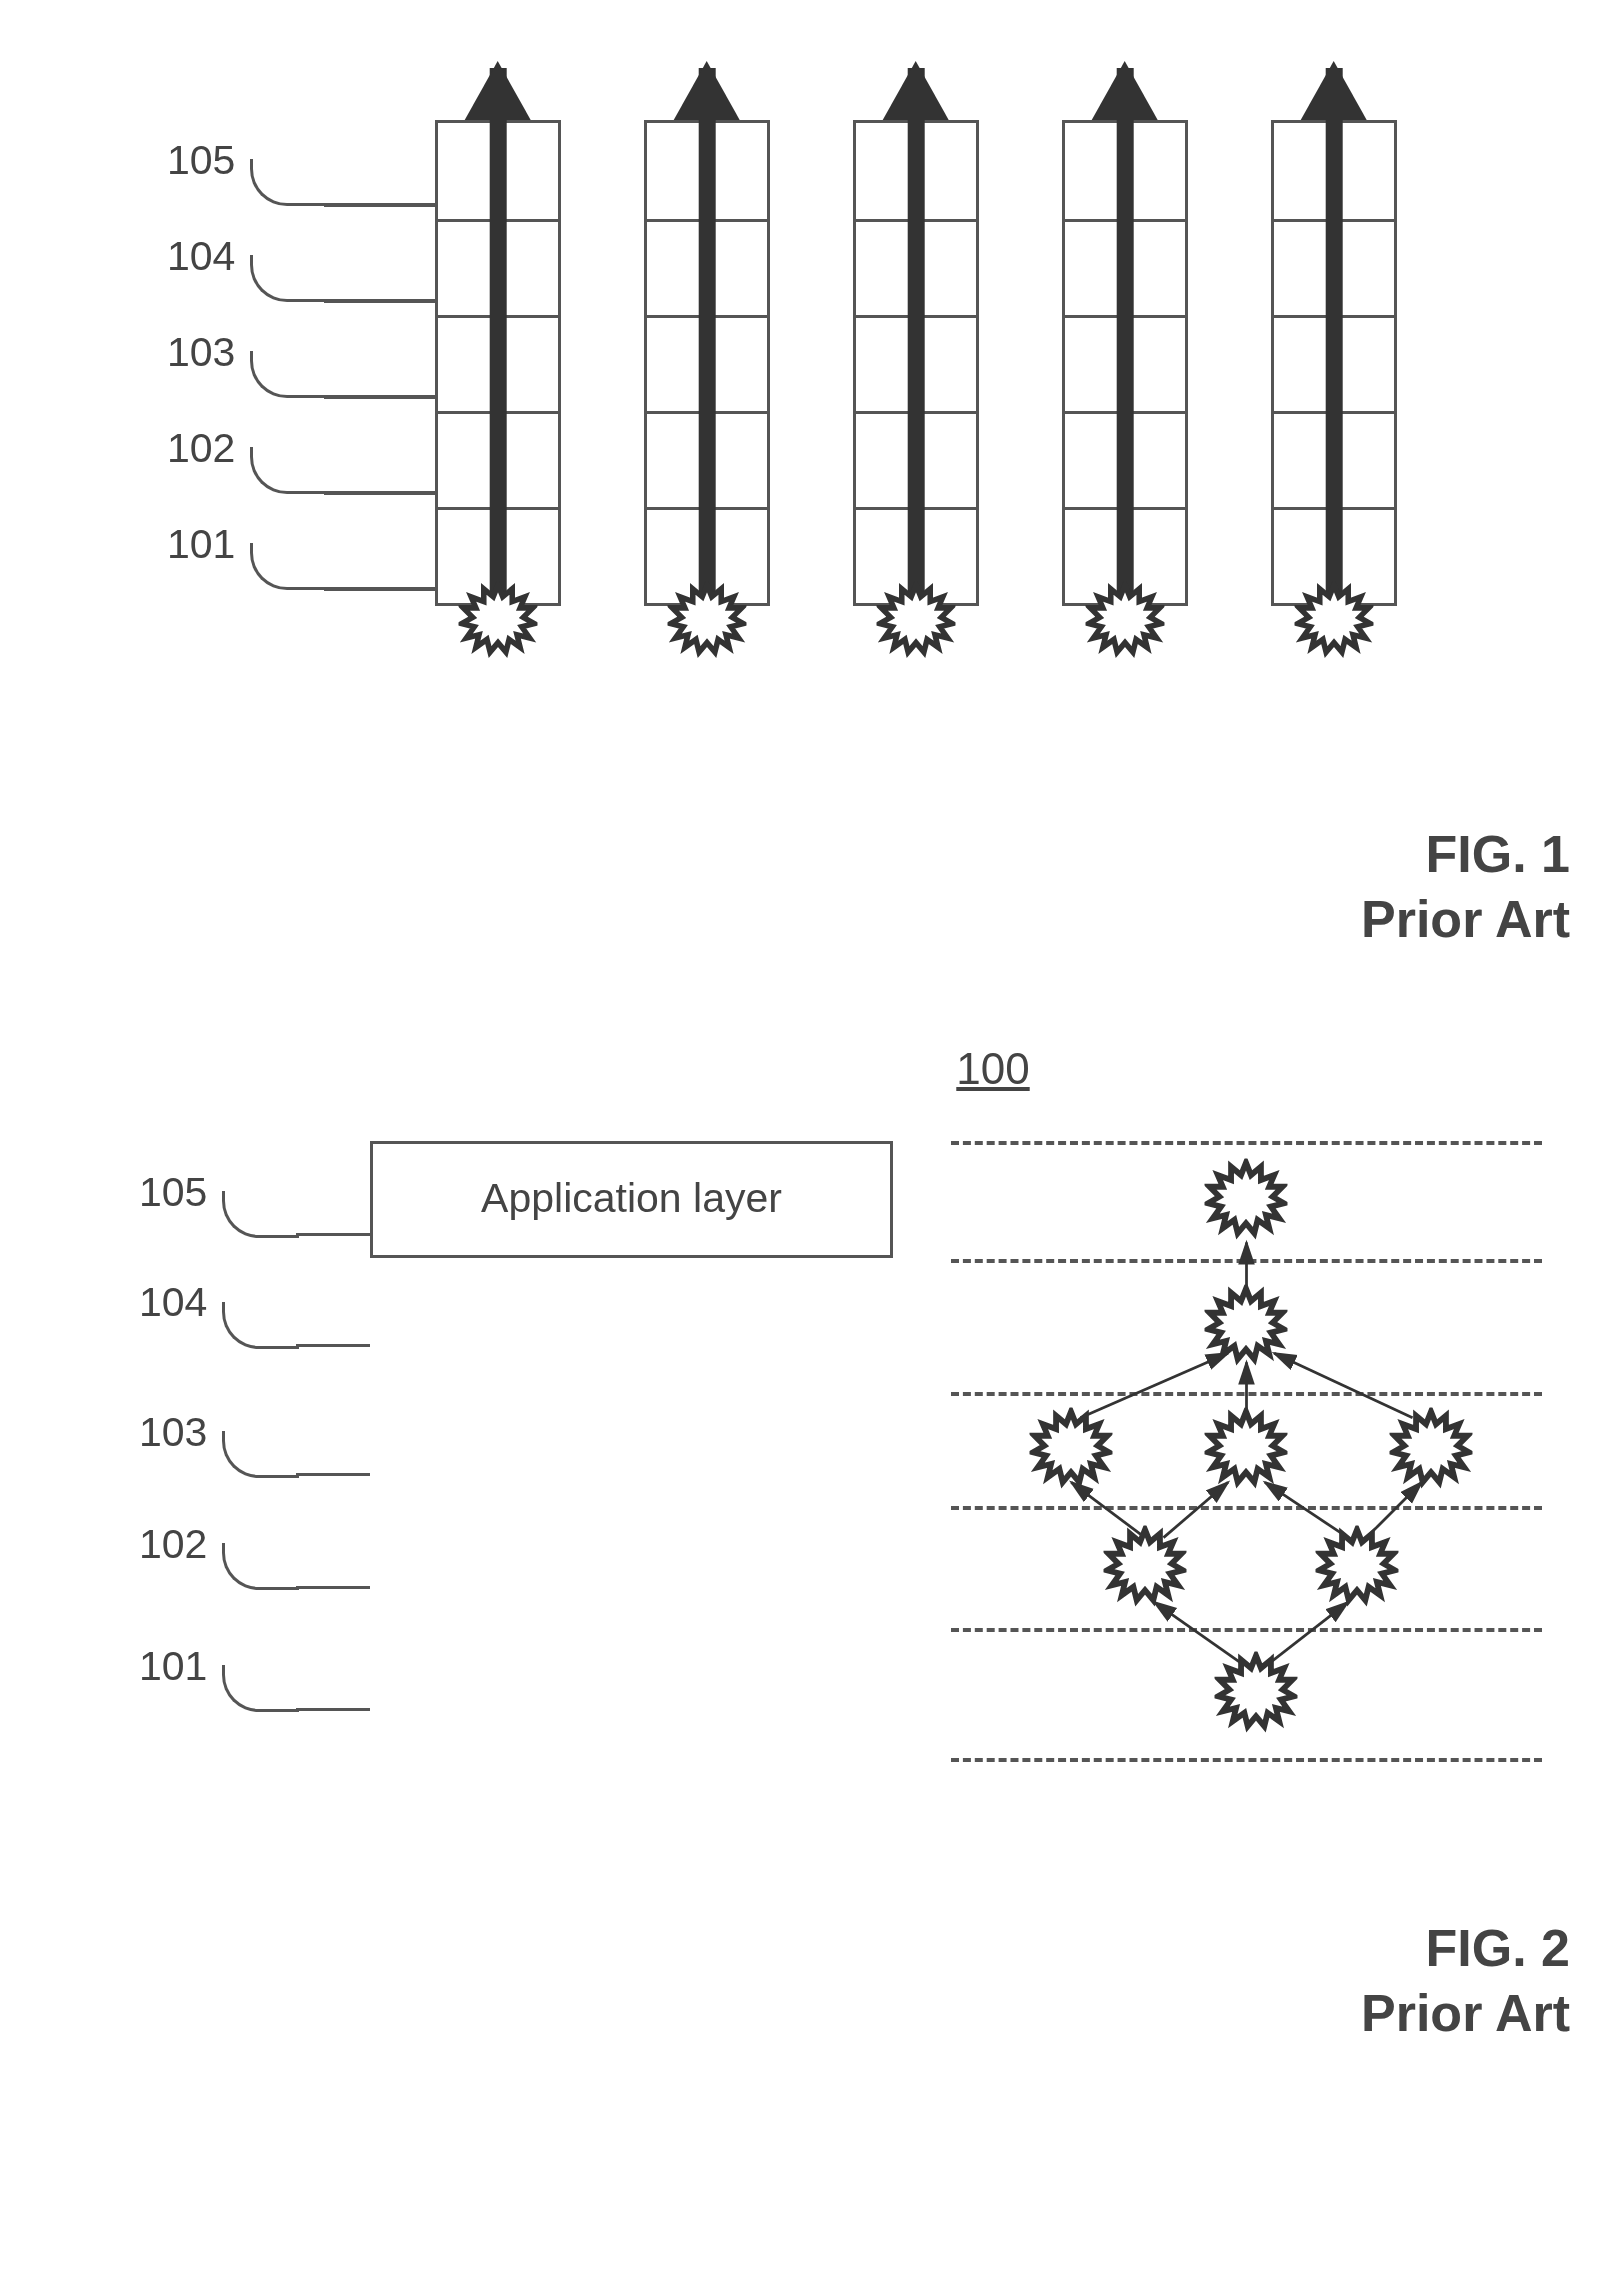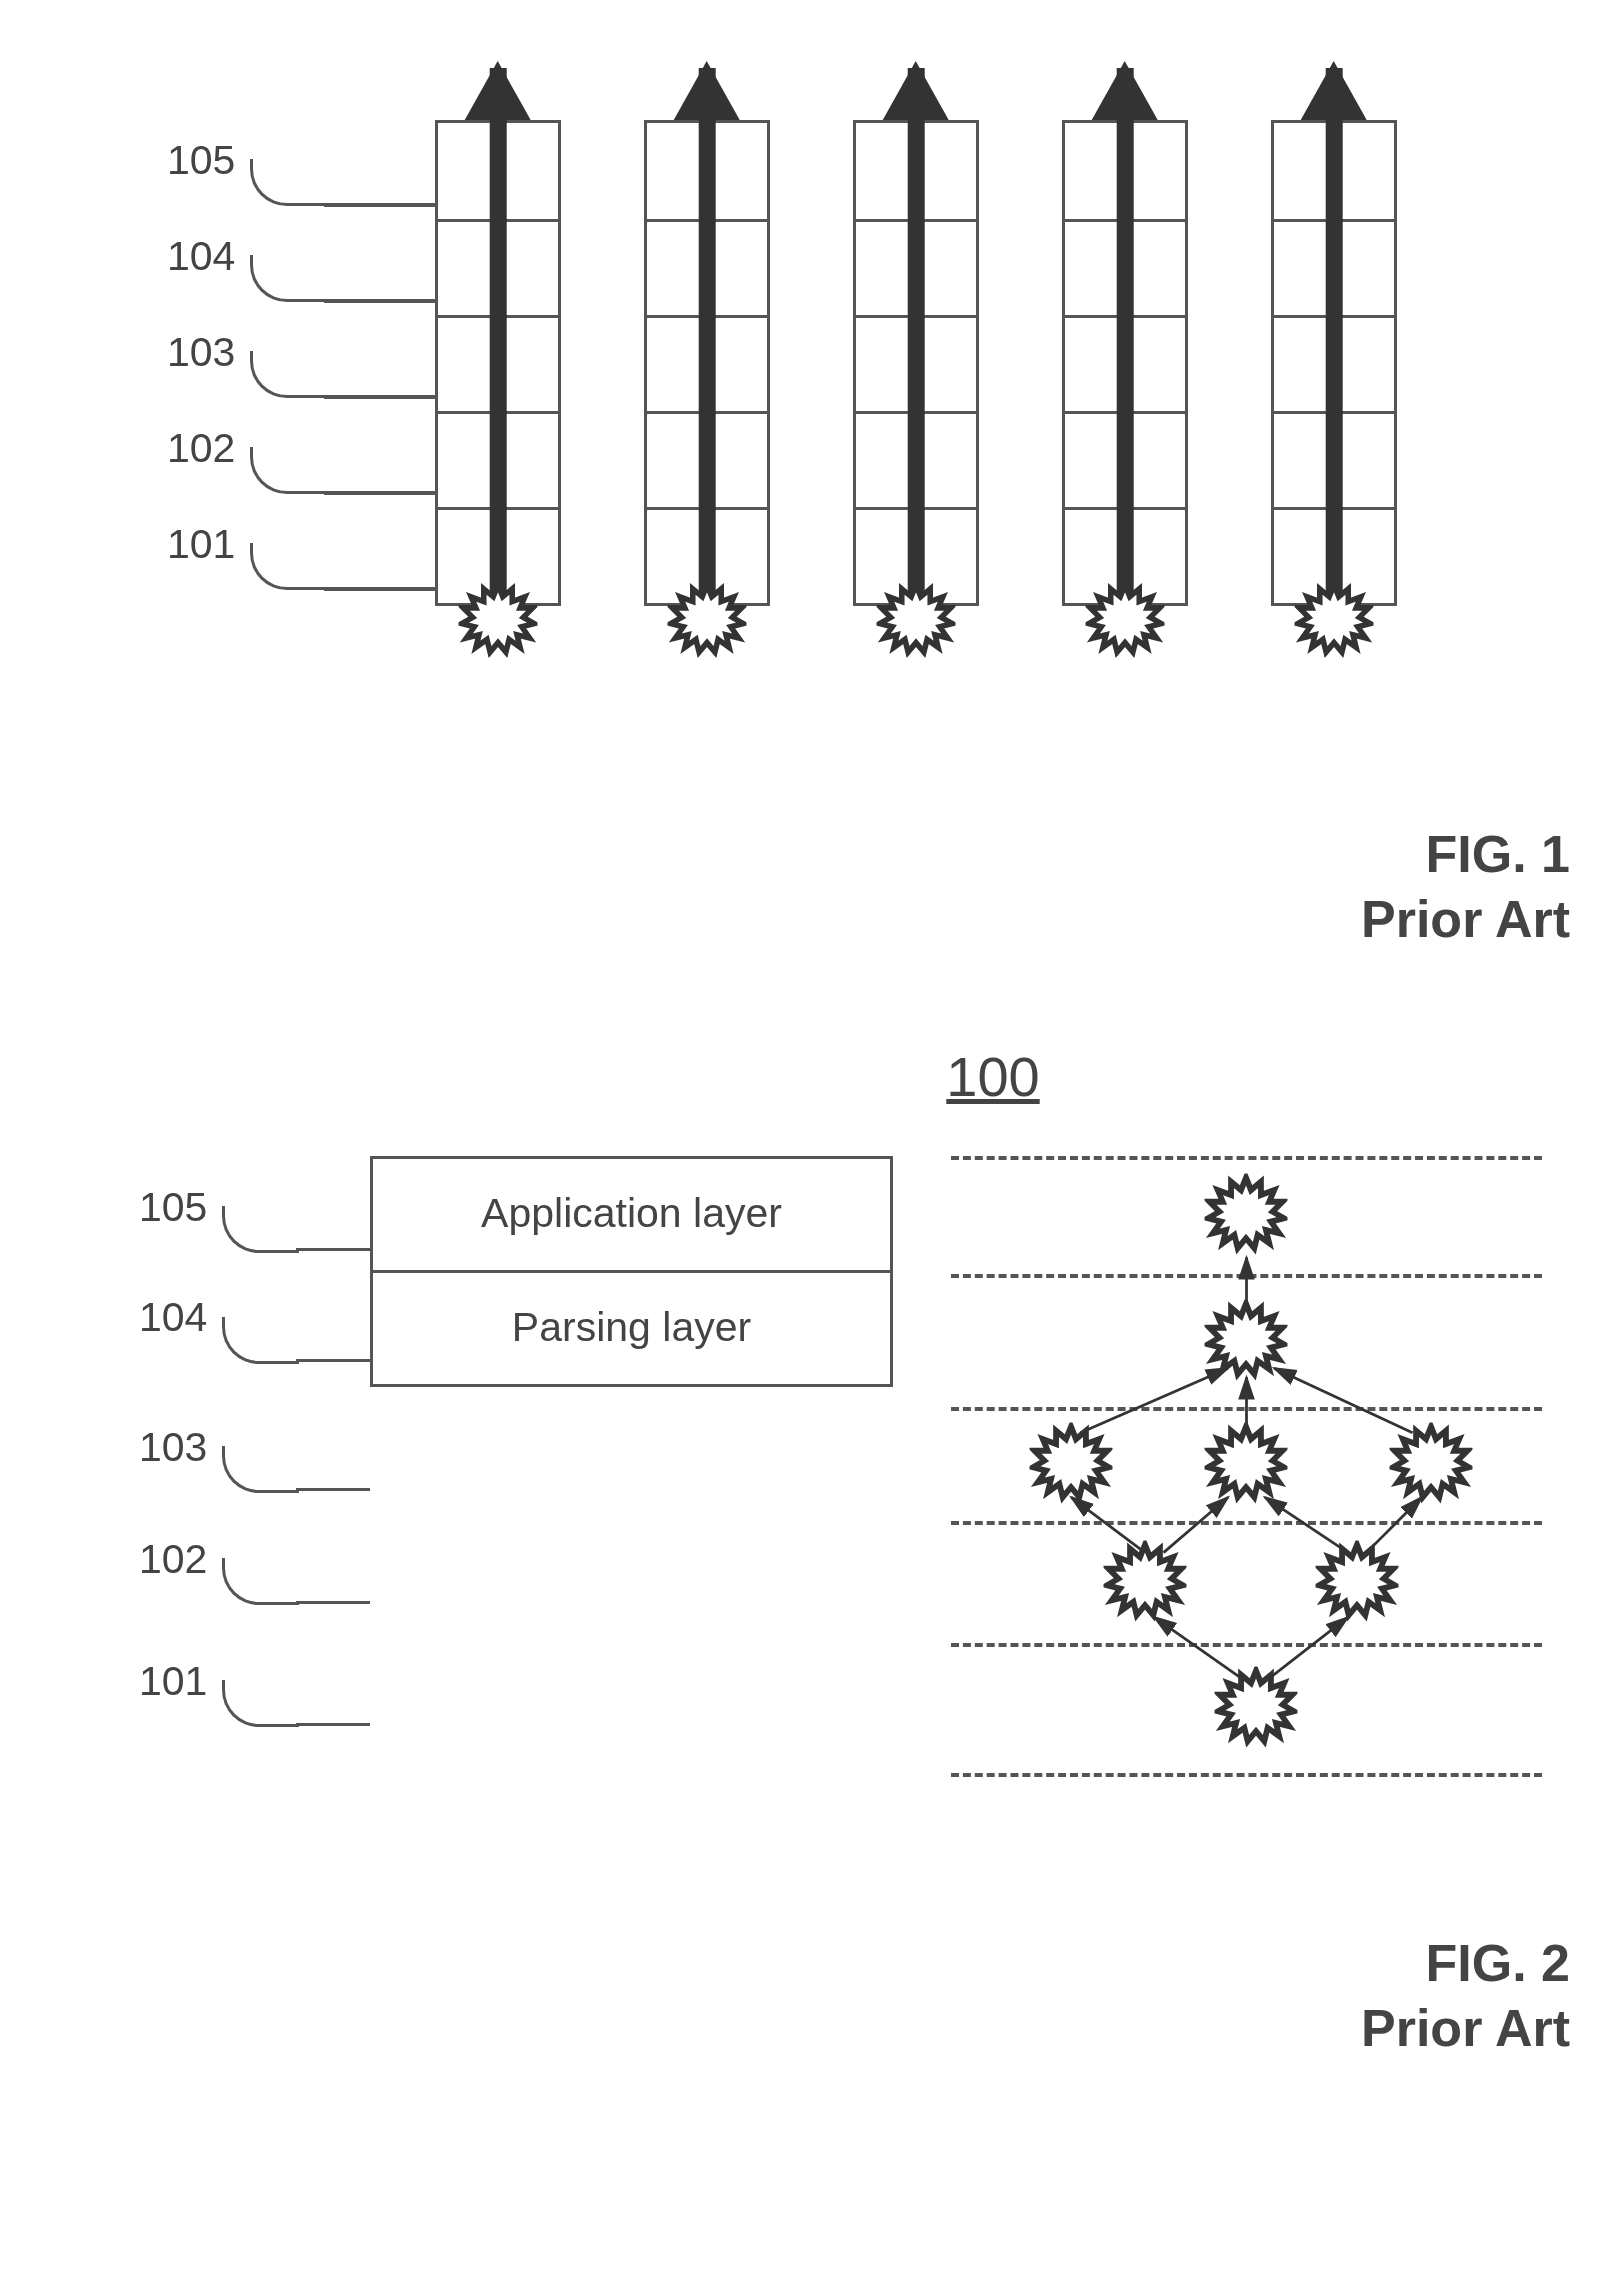--- a/index.html
+++ b/index.html
@@ -97,21 +97,21 @@
     text-align: right;
     font-size: 52px;
     font-weight: bold;
     color: #444;
     margin-top: 37px;
     line-height: 1.25;
   }
   
   .fig2-number {
     text-align: center;
-    font-size: 56px;
+    font-size: 44px;
     color: #444;
     text-decoration: underline;
     margin-top: 92px;
     margin-left: 369px;
   }
   .fig2-wrap {
     position: relative;
     height: 720px;
     margin-top: 28px;
   }
@@ -289,21 +289,20 @@
       <div class="lead-curve" style="top:402px; left:83px;"></div>
       <div class="lead-line" style="top:445px; left:157px; width:74px;"></div>
 
       <div class="ref-label" style="top:502px;">101</div>
       <div class="lead-curve" style="top:524px; left:83px;"></div>
       <div class="lead-line" style="top:567px; left:157px; width:74px;"></div>
     </div>
 
     <div class="fig2-table">
       <div class="fig2-row">Application layer</div>
-      <div class="fig2-row">Parsing layer</div>
     </div>
 
     <div class="fig2-graph">
       <div class="dash" style="top:0px;"></div>
       <div class="dash" style="top:118px;"></div>
       <div class="dash" style="top:251px;"></div>
       <div class="dash" style="top:365px;"></div>
       <div class="dash" style="top:487px;"></div>
       <div class="dash" style="top:617px;"></div>
 

